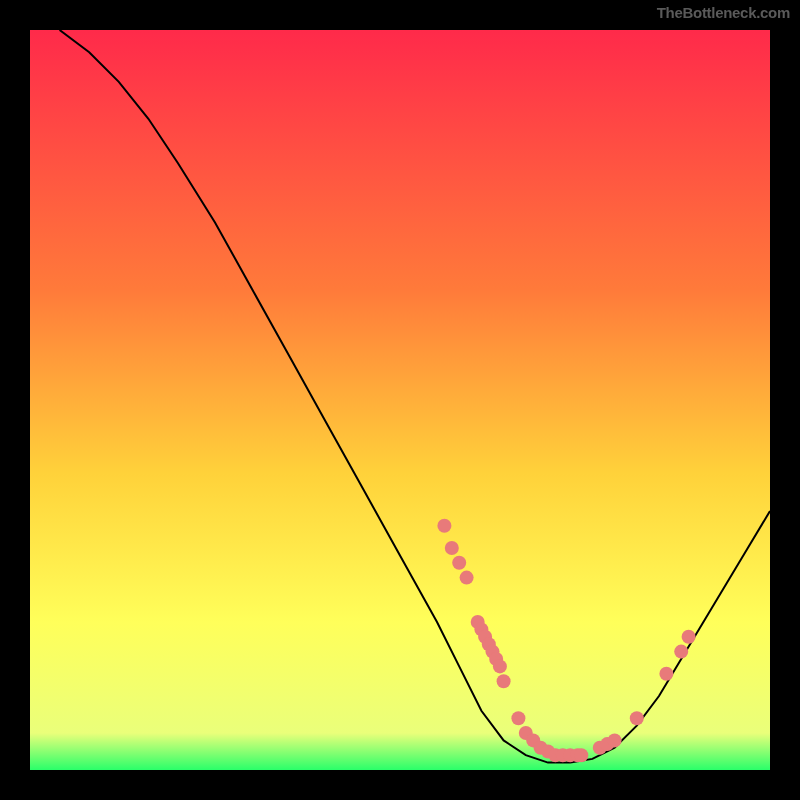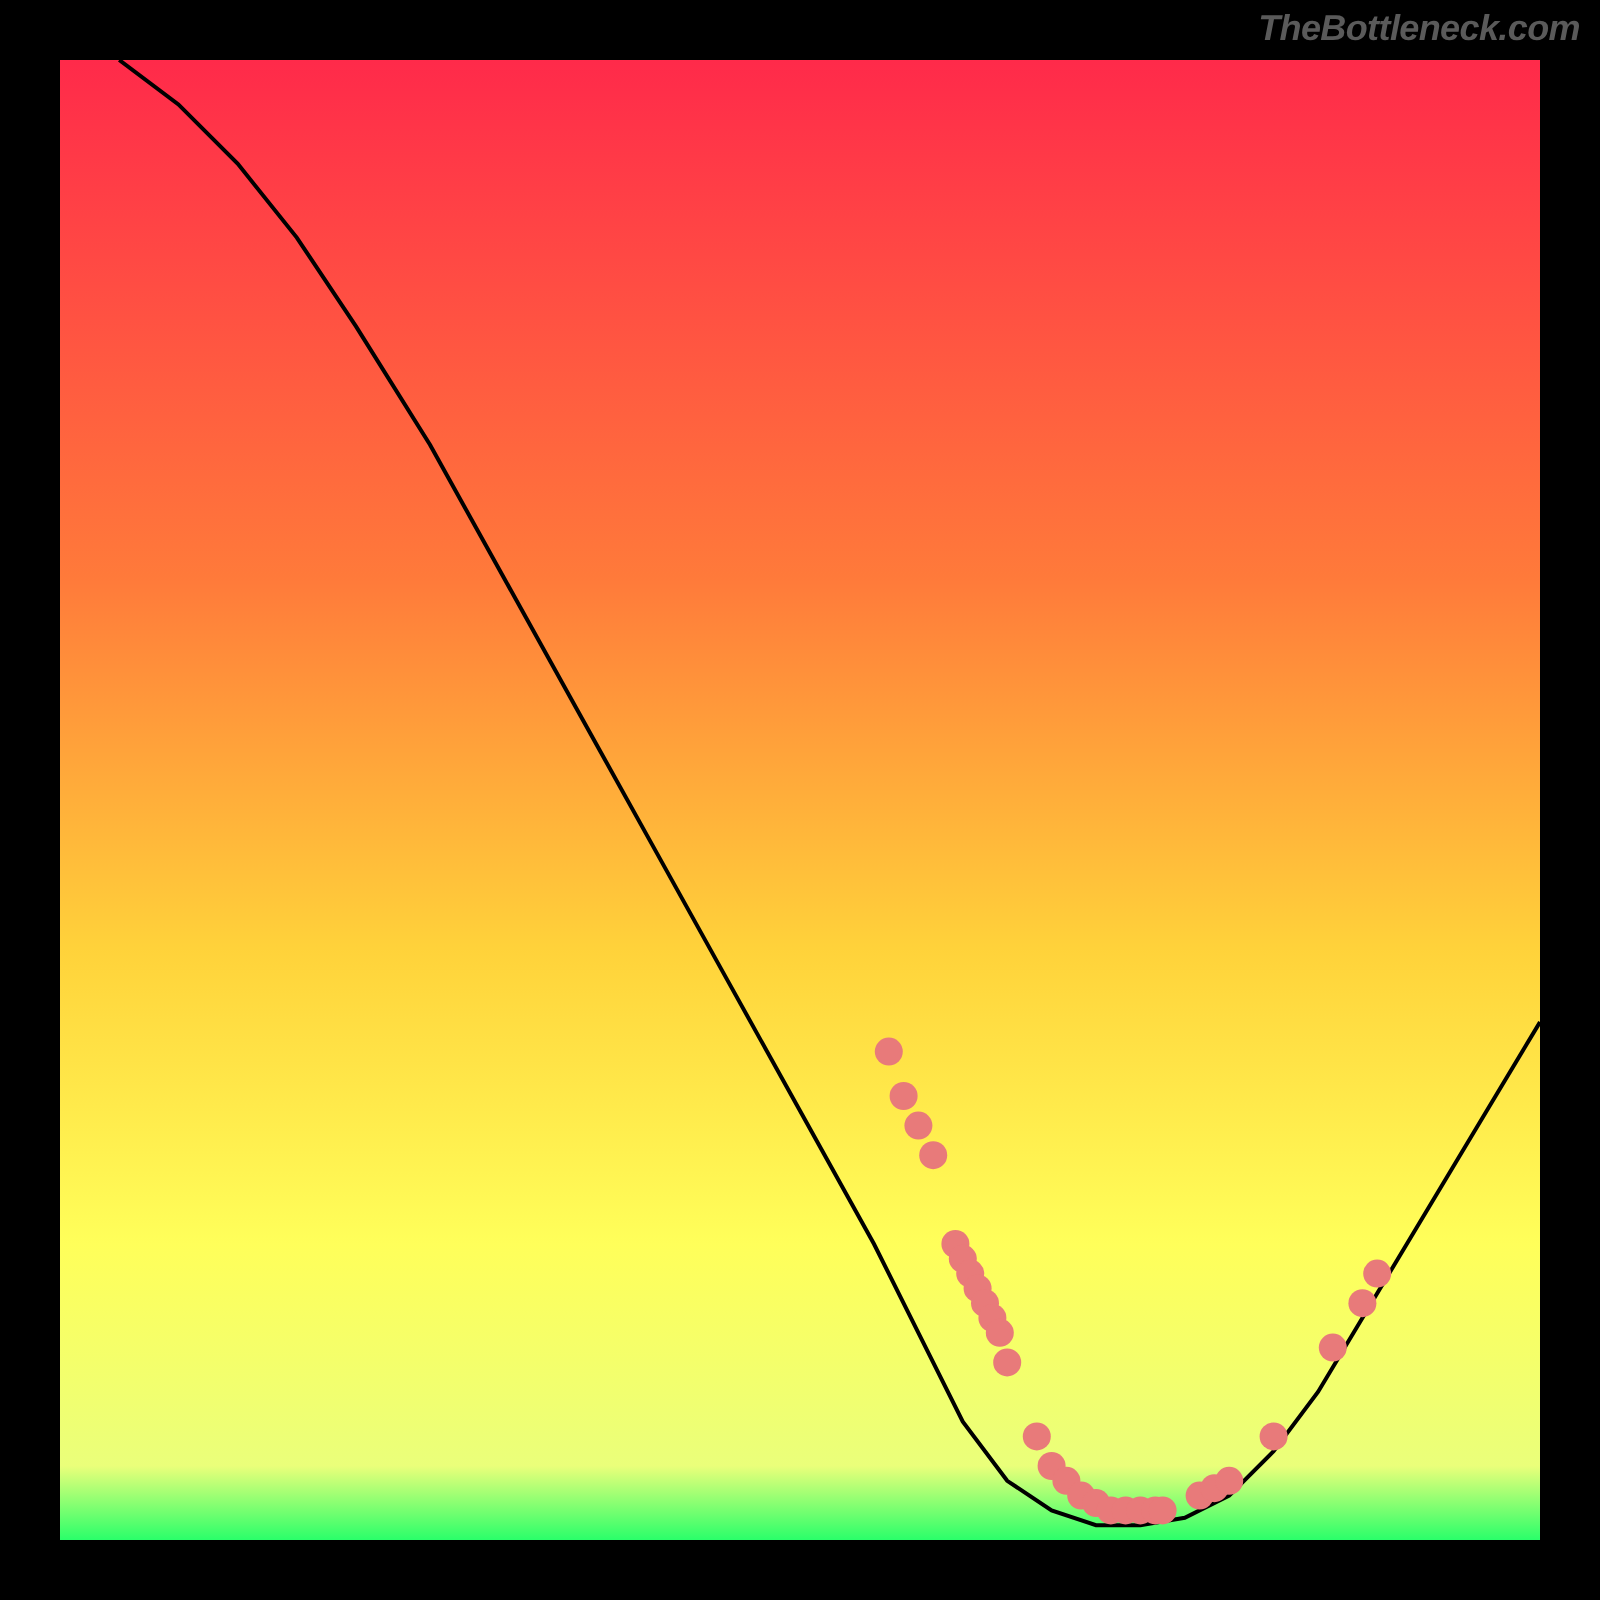--- a/index.html
+++ b/index.html
@@ -9,25 +9,24 @@
     background: #000;
     position: relative;
     font-family: Arial, sans-serif;
     overflow: hidden;
   }
   .watermark {
     position: absolute;
     top: 4px;
     right: 10px;
     color: #5a5a5a;
-    font-size: 18px;
+    font-size: 15px;
     font-weight: bold;
     z-index: 10;
     letter-spacing: -0.3px;
-    font-style: italic;
   }
   .plot-area {
     position: absolute;
     top: 30px;
     left: 30px;
     width: 740px;
     height: 740px;
   }
   svg { display: block; }
 </style>

